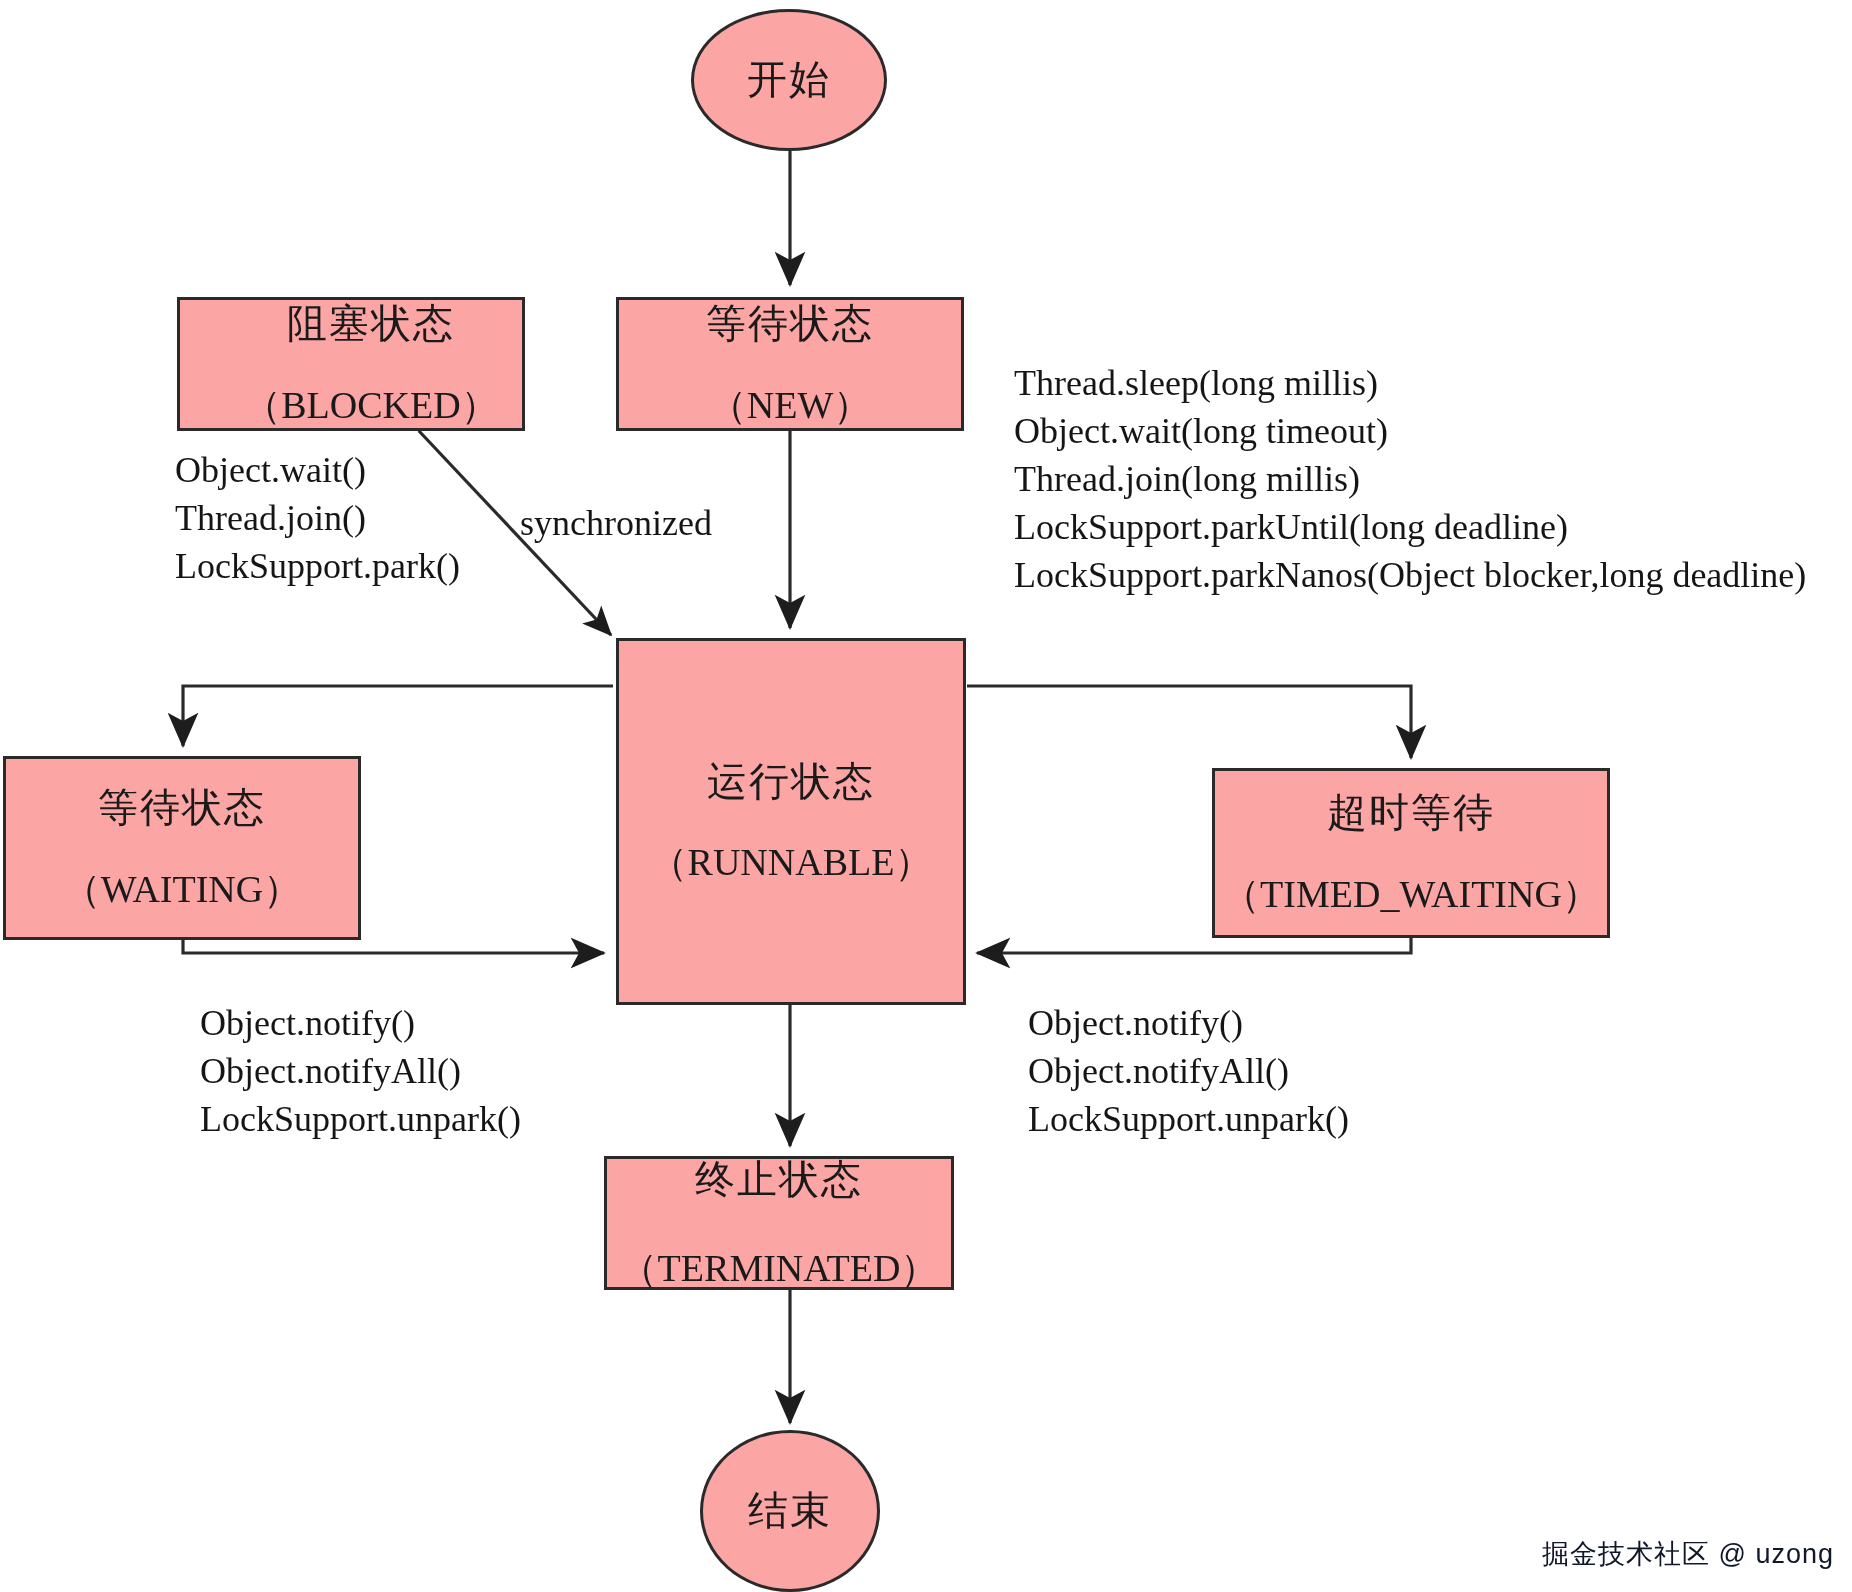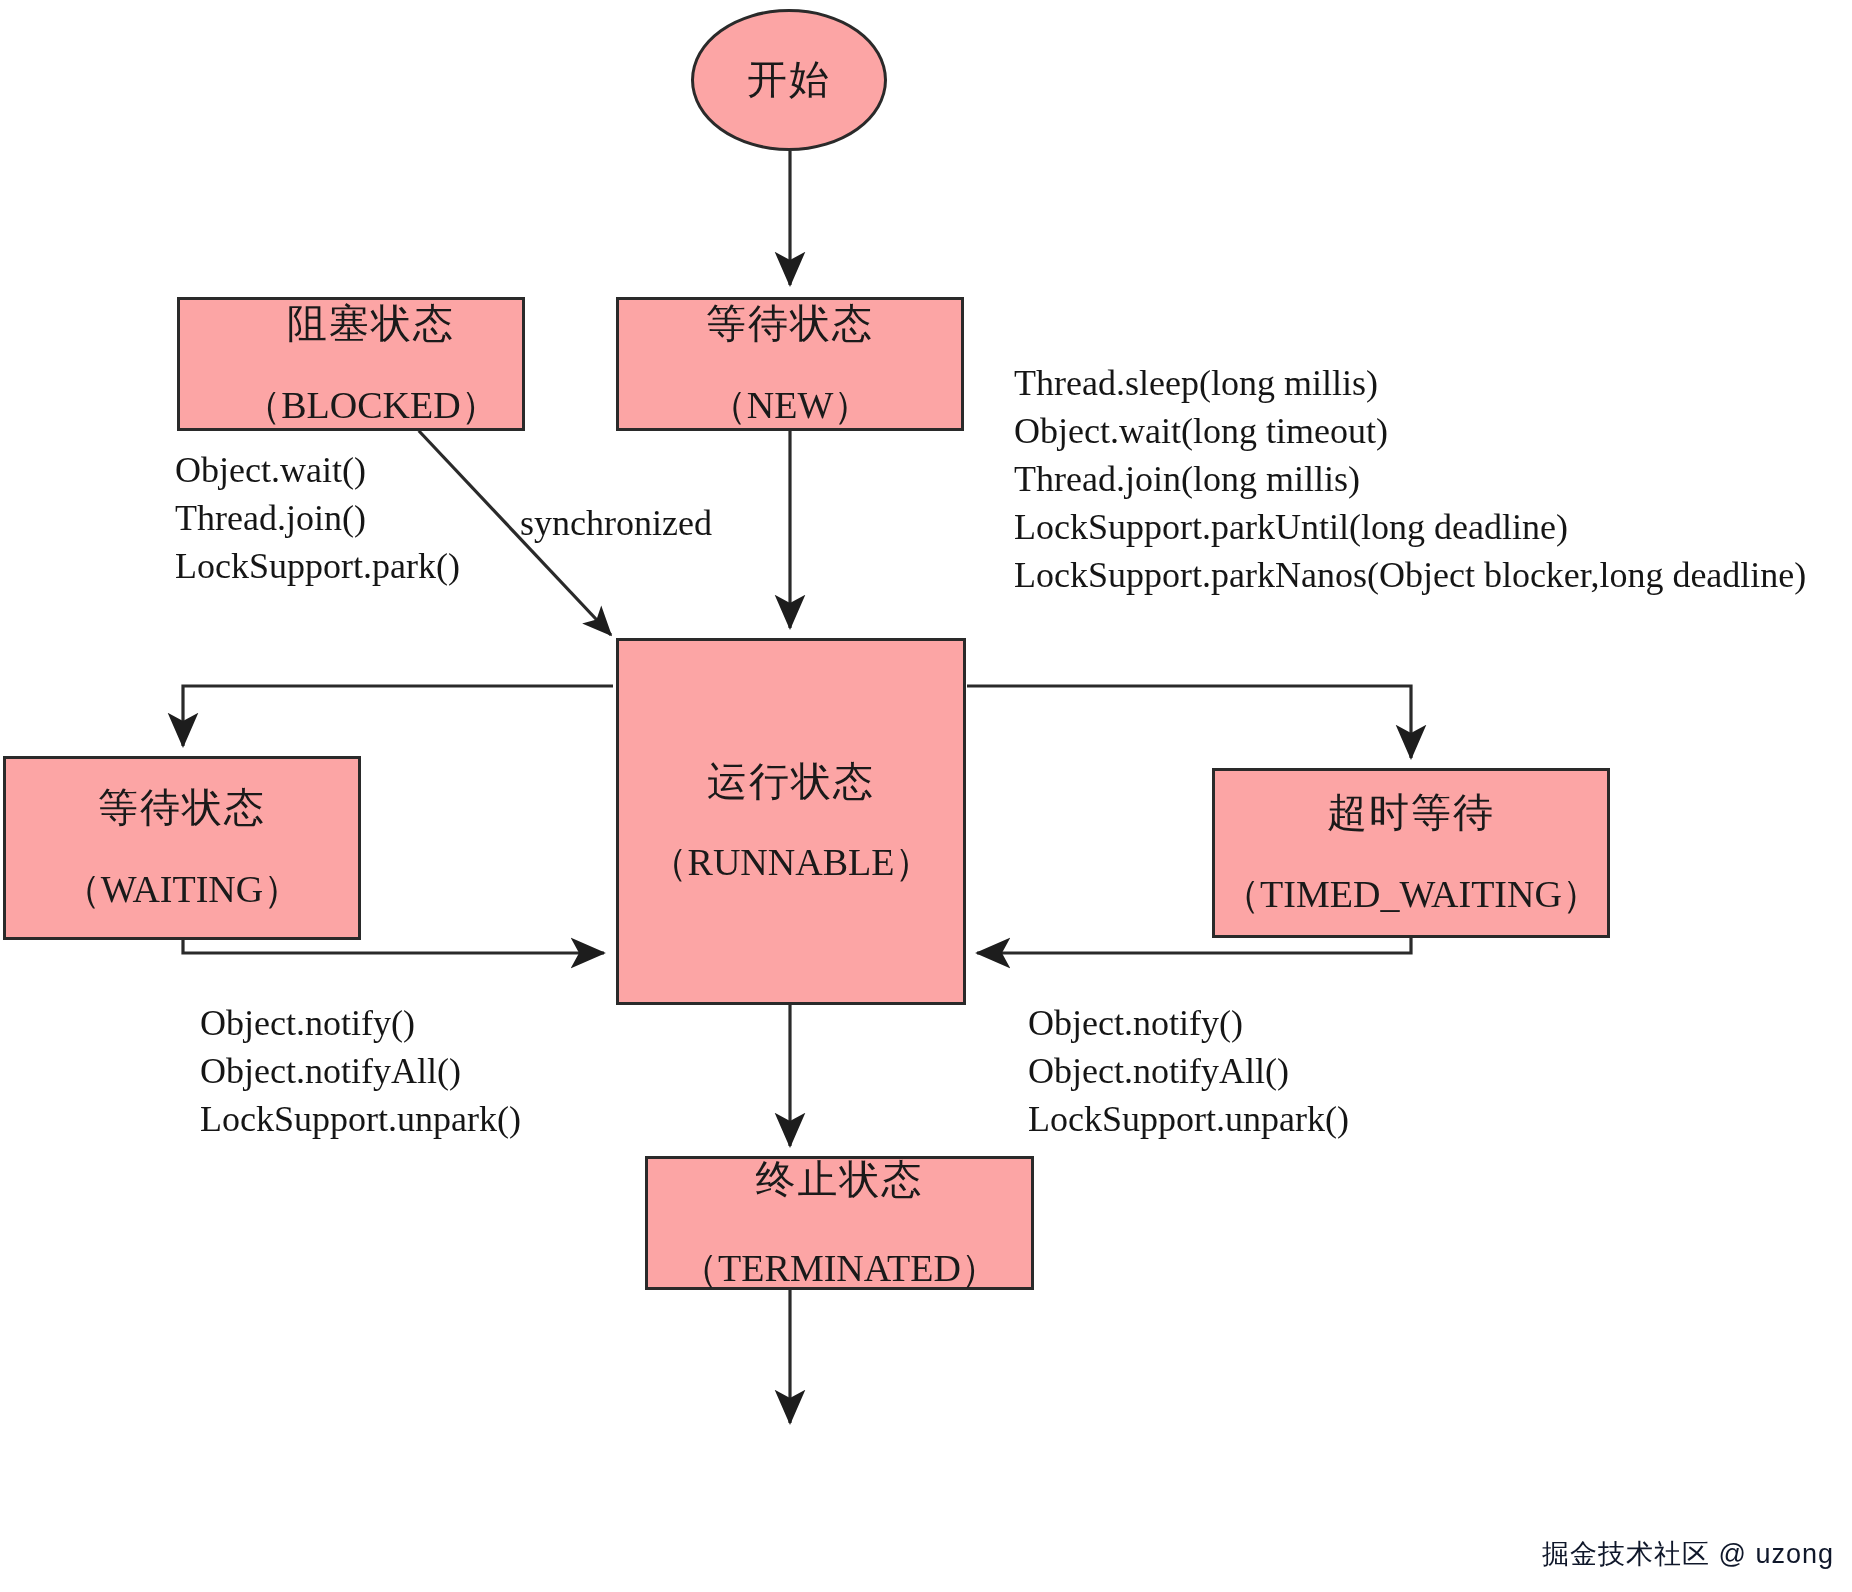--- a/index.html
+++ b/index.html
@@ -147,25 +147,28 @@
   <div class="node state-box" style="left:3px; top:756px; width:358px; height:184px;">
     <span class="cn">等待状态</span>
     <span class="en">（WAITING）</span>
   </div>
 
   <div class="node state-box" style="left:1212px; top:768px; width:398px; height:170px;justify-content:center;">
     <span class="cn">超时等待</span>
     <span class="en">（TIMED_WAITING）</span>
   </div>
 
-  <div class="node state-box" style="left:645px; top:1156px; width:389px; height:134px;gap:8px;">
+  <div class="node state-box" style="left:604px; top:1156px; width:350px; height:134px;gap:8px;">
     <span class="cn">终止状态</span>
     <span class="en">（TERMINATED）</span>
   </div>
 
+  <div class="node terminal" style="left:700px; top:1430px; width:180px; height:162px;">
+    <span class="cn">结束</span>
+  </div>
 
   <div class="edge-label label-right">
     <span class="ln">Thread.sleep(long millis)</span>
     <span class="ln">Object.wait(long timeout)</span>
     <span class="ln">Thread.join(long millis)</span>
     <span class="ln">LockSupport.parkUntil(long deadline)</span>
     <span class="ln">LockSupport.parkNanos(Object blocker,long deadline)</span>
   </div>
 
   <div class="edge-label label-left">

